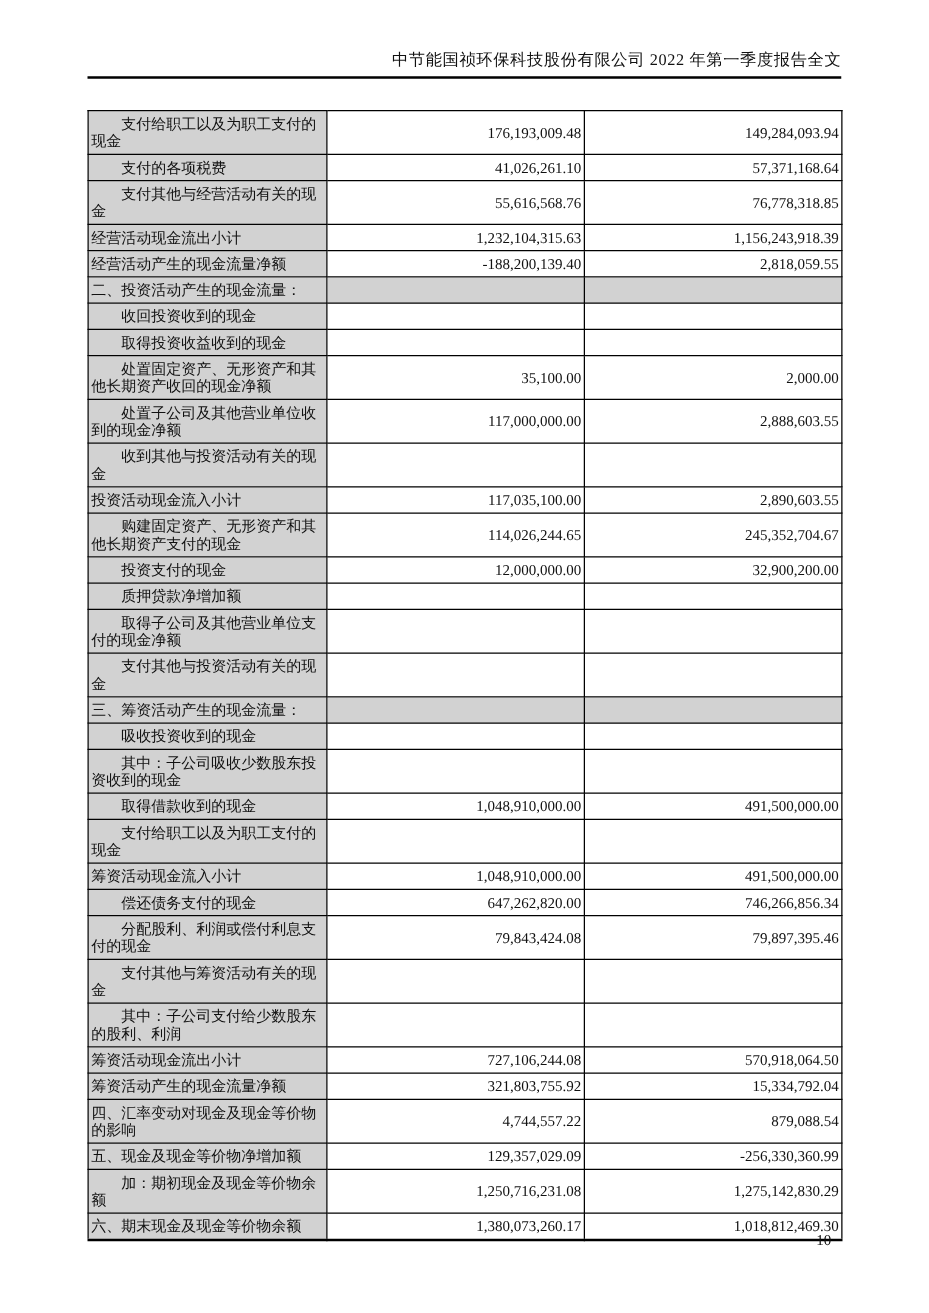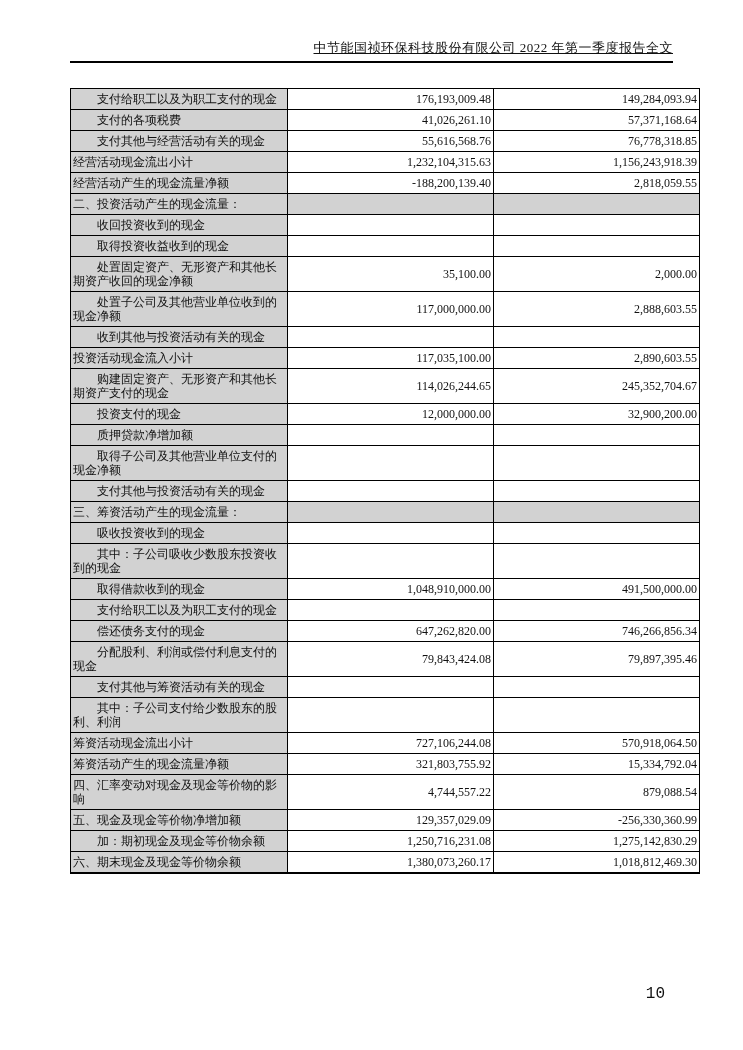--- a/index.html
+++ b/index.html
@@ -10,21 +10,21 @@
     font-family: "Liberation Serif", "DejaVu Serif", serif;
     color: #111111;
   }
   .page {
     position: relative;
     width: 743px; height: 1050px;
     overflow: hidden;
   }
   .header {
     position: absolute;
-    top: 40px; left: 70px; right: 70px; text-decoration: underline;
+    top: 40px; left: 70px; right: 70px;
   }
   .header-title {
     text-align: right;
     font-size: 13px;
     line-height: 16px;
     padding-bottom: 5px;
     border-bottom: 2px solid #000000;
     letter-spacing: 0.5px;
   }
   .table-wrap {
@@ -39,42 +39,41 @@
   }
   table.cf td {
     border: 1px solid #000000;
     font-size: 12px;
     line-height: 14px;
     padding: 3px 2px;
     vertical-align: middle;
     overflow: hidden;
   }
   td.lbl {
-    width: 217px;
+    width: 191px;
     background: #d2d2d2;
     text-align: left;
     padding-left: 3px;
     word-break: break-all;
     margin-top: 36px;
   }
   td.lbl.indent { text-indent: 24px; }
   td.val {
     width: 206px;
     text-align: right;
     padding-right: 6px;
     background: #ffffff;
   }
   tr.section td.val { background: #d2d2d2; }
   .footer {
     position: absolute;
     top: 985px; left: 70px; right: 70px;
     text-align: right;
-    font-size: 16px;
+    font-size: 12px;
     padding-right: 8px;
-    font-family: Liberation Mono, monospace;
   }
 </style>
 </head>
 <body>
 
 <div class="page">
 
   <div class="header">
     <div class="header-title">中节能国祯环保科技股份有限公司 2022 年第一季度报告全文</div>
   </div>
@@ -186,20 +185,25 @@
             <td class="lbl indent">取得借款收到的现金</td>
             <td class="val">1,048,910,000.00</td>
             <td class="val">491,500,000.00</td>
           </tr>
           <tr>
             <td class="lbl indent">支付给职工以及为职工支付的现金</td>
             <td class="val"></td>
             <td class="val"></td>
           </tr>
           <tr>
+            <td class="lbl">筹资活动现金流入小计</td>
+            <td class="val">1,048,910,000.00</td>
+            <td class="val">491,500,000.00</td>
+          </tr>
+          <tr>
             <td class="lbl indent">偿还债务支付的现金</td>
             <td class="val">647,262,820.00</td>
             <td class="val">746,266,856.34</td>
           </tr>
           <tr>
             <td class="lbl indent">分配股利、利润或偿付利息支付的现金</td>
             <td class="val">79,843,424.08</td>
             <td class="val">79,897,395.46</td>
           </tr>
           <tr>

